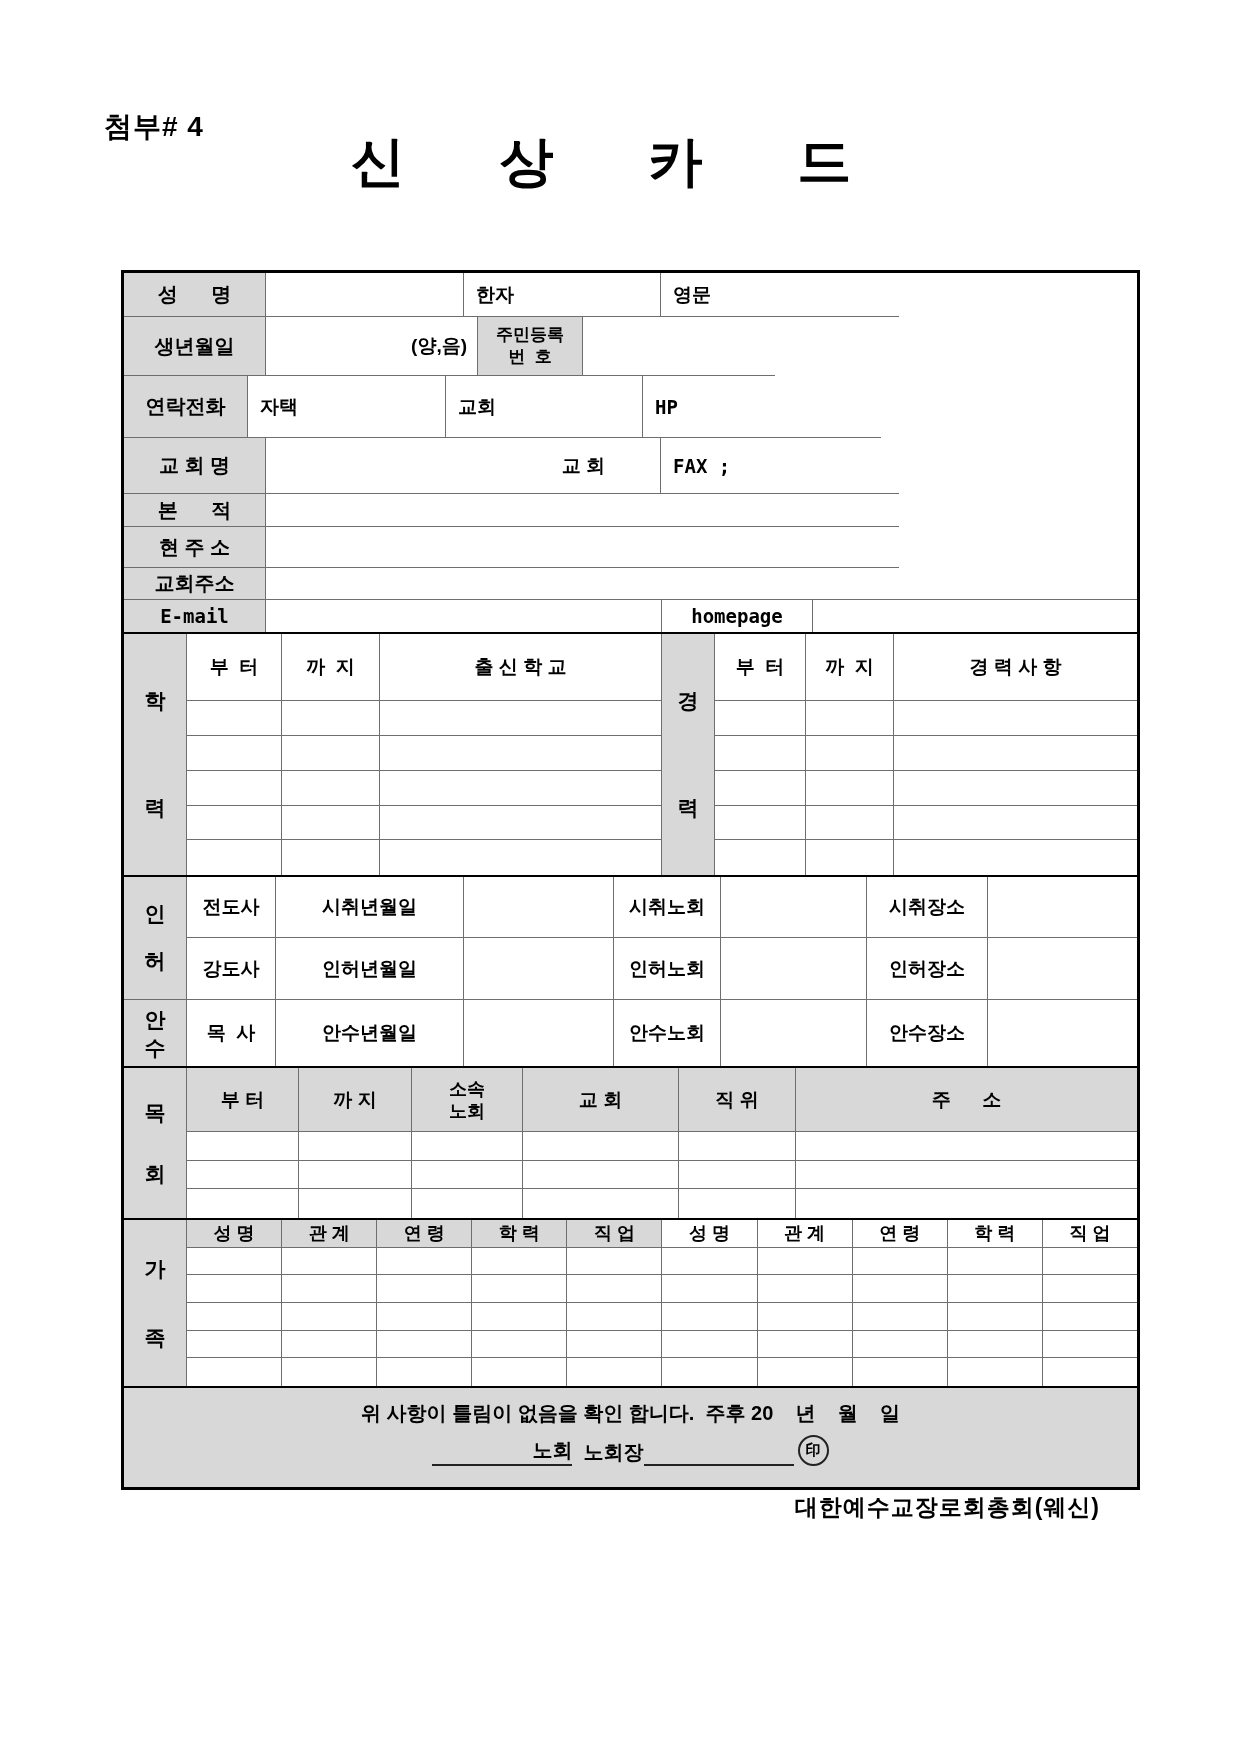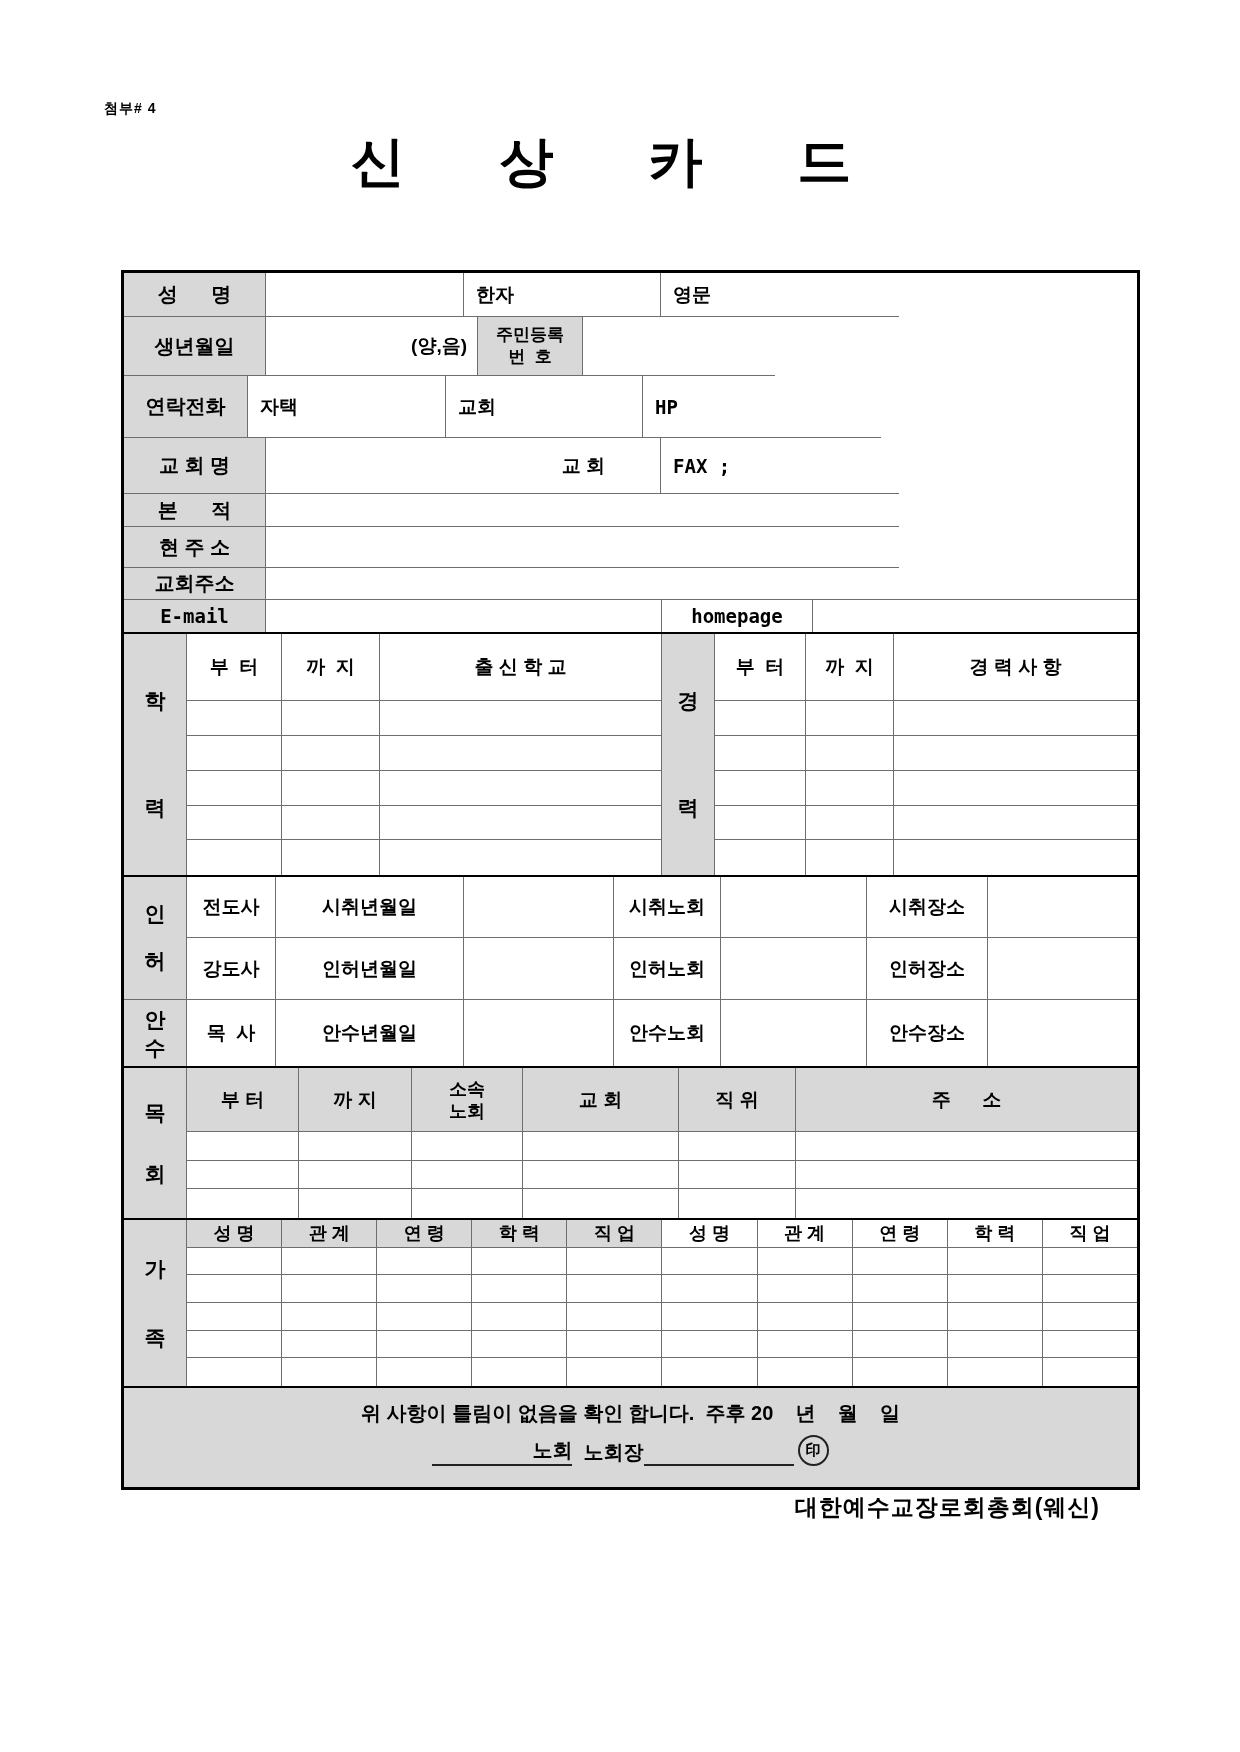--- a/index.html
+++ b/index.html
@@ -1,18 +1,18 @@
 <!DOCTYPE html>
 <html><head>
 <meta charset="utf-8">
 <style>
   html,body{margin:0;padding:0;background:#fff;}
   .page{position:relative;width:1240px;height:1752px;background:#fff;overflow:hidden;
         font-family:"Liberation Sans","DejaVu Sans",sans-serif;color:#000;}
-  .attach{position:absolute;left:104px;top:100px;font-size:14px;font-weight:bold;letter-spacing:1px;}
+  .attach{position:absolute;left:104px;top:108px;font-size:28px;font-weight:bold;letter-spacing:1px;}
   .title{position:absolute;left:0;top:126px;width:1240px;text-align:center;
          font-family:"DejaVu Serif","Liberation Serif",serif;font-size:54px;font-weight:700;
          letter-spacing:38px;white-space:pre;}
   .formwrap{position:absolute;left:121px;top:270px;width:1019px;height:1220px;
             border:3px solid #000;box-sizing:border-box;background:#fff;}
   .sec{position:relative;border-top:2px solid #000;box-sizing:border-box;display:flex;}
   .sec.first{border-top:none;}
   .col{display:flex;flex-direction:column;box-sizing:border-box;}
   .row{display:flex;box-sizing:border-box;}
   .c{box-sizing:border-box;border-right:1px solid #6e6e6e;border-bottom:1px solid #6e6e6e;

